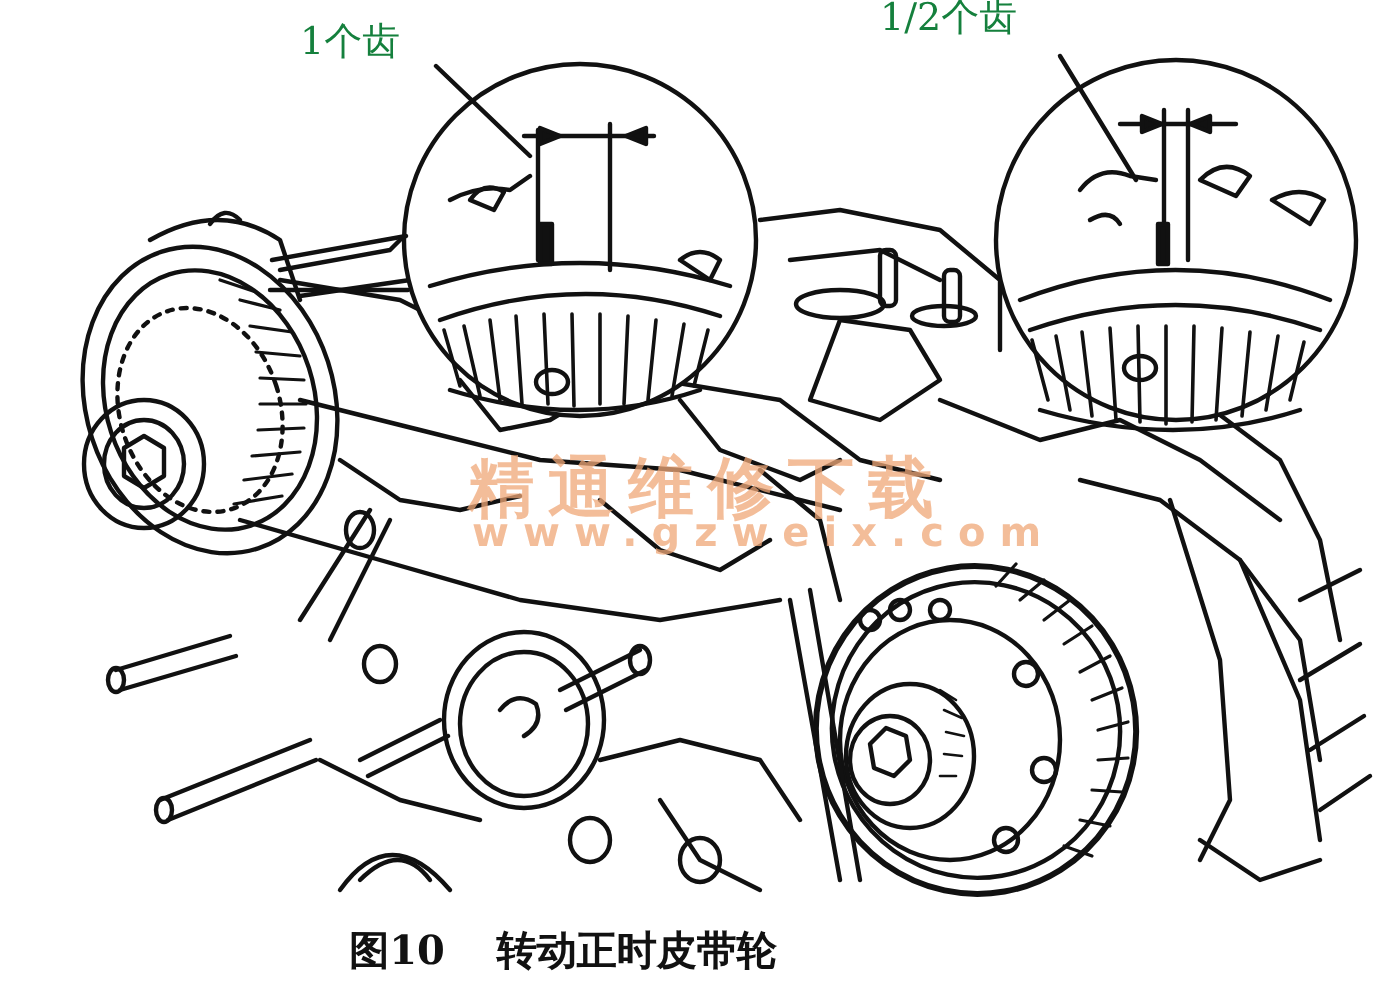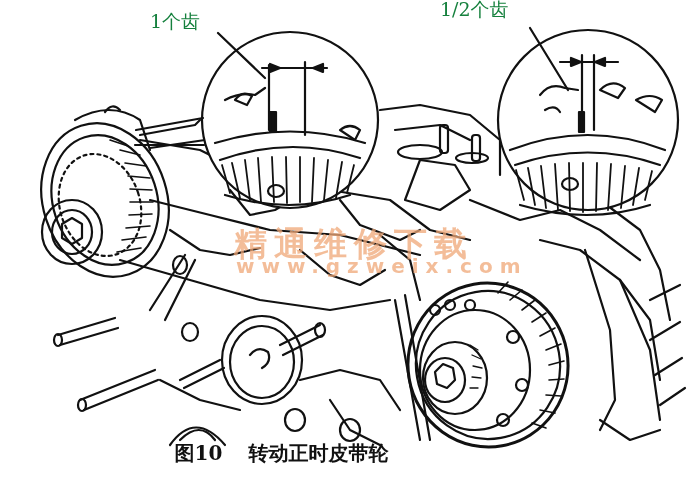--- a/index.html
+++ b/index.html
@@ -1,21 +1,21 @@
 <!DOCTYPE html>
 <html><head>
 <meta charset="utf-8">
 <style>
   html, body { margin:0; padding:0; background:#ffffff; }
   body { width:698px; height:500px; position:relative; overflow:hidden; font-family:"DejaVu Serif", serif; }
   #figure { position:absolute; left:0; top:0; width:698px; height:500px; }
   .label { position:absolute; font-family:"DejaVu Serif", serif; color:#15803d; font-size:19px; line-height:1; white-space:nowrap; }
   #label-left { left:150px; top:12px; }
   #label-right { left:440px; top:0; }
-  #caption { position:absolute; left:0; width:563px; top:440px; text-align:center; font-size:20px; color:#111; font-family:"DejaVu Serif", serif; font-weight:bold; }
+  #caption { position:absolute; left:0; width:563px; top:462px; text-align:center; font-size:20px; color:#111; font-family:"DejaVu Serif", serif; font-weight:bold; }
   #caption .num { margin-right:26px; }
   .wm { position:absolute; color:#f0a878; opacity:0.75; white-space:nowrap; font-family:"DejaVu Serif", serif; }
   #wm-cn { left:234px; top:222px; font-size:33px; letter-spacing:7px; font-weight:bold; }
   #wm-url { left:236px; top:254px; font-size:20px; letter-spacing:7px; font-family:"DejaVu Sans", sans-serif; font-weight:bold; }
 </style>
 </head>
 <body>
 
 <svg id="figure" viewBox="0 0 698 500" xmlns="http://www.w3.org/2000/svg">
   <g fill="none" stroke="#111" stroke-width="2.2" stroke-linecap="round" stroke-linejoin="round">

